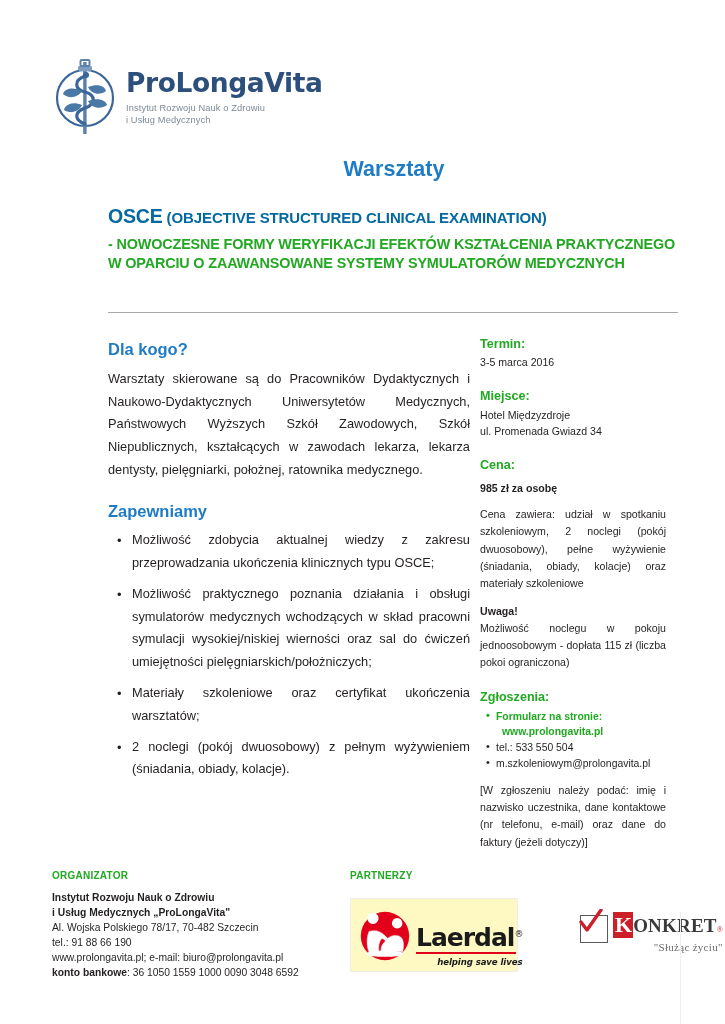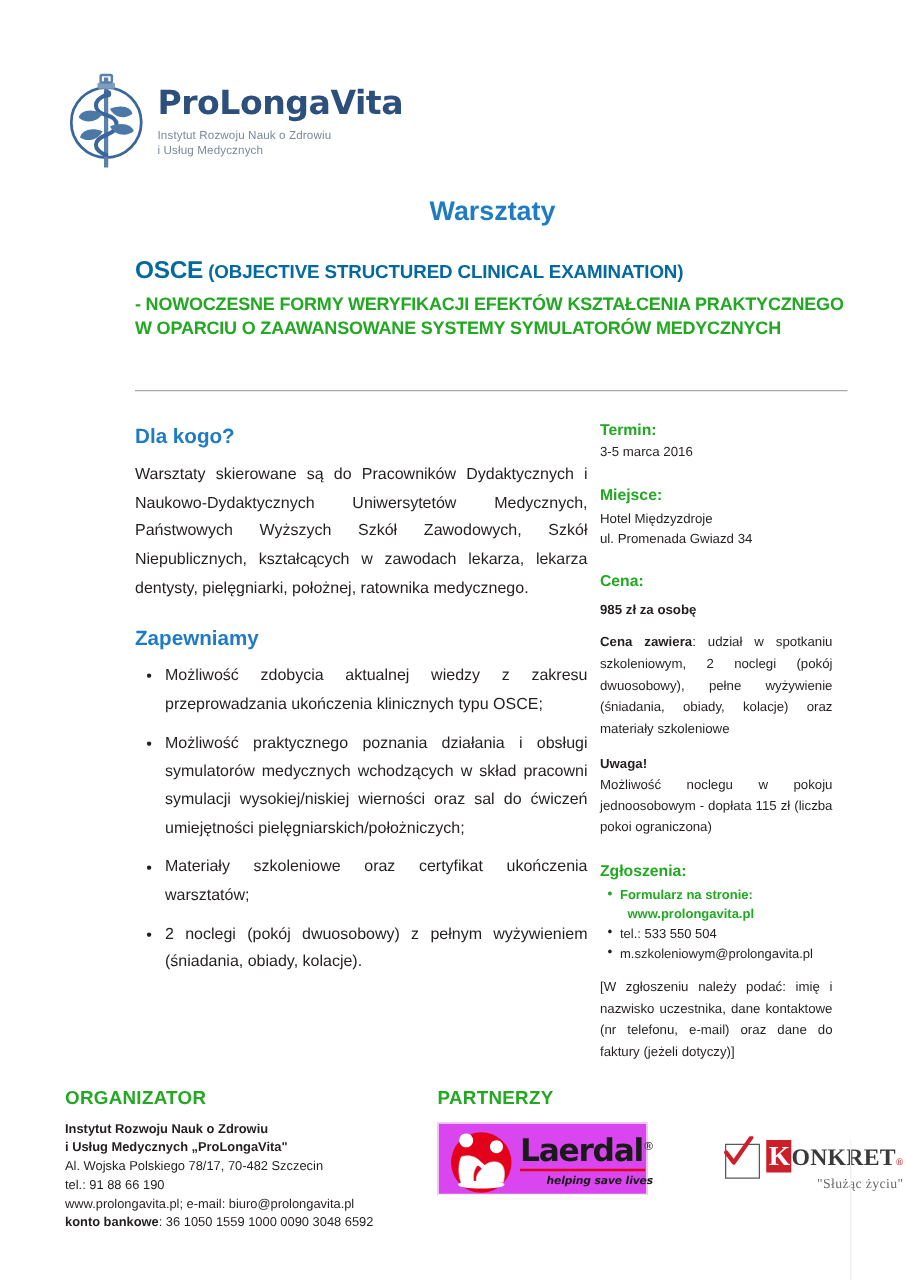--- a/index.html
+++ b/index.html
@@ -177,21 +177,21 @@
     line-height: 1.5;
     color: #231f20;
   }
   .r-para {
     font-size: 10.6px;
     line-height: 1.62;
     text-align: justify;
     margin: 9px 0 0 0;
     color: #231f20;
   }
-  .r-para b { font-weight: 700; margin-top: 32px; }
+  .r-para b { font-weight: 400; margin-top: 32px; }
 
   ul.zgl {
     margin: 3px 0 0 0;
     padding-left: 16px;
     list-style: none;
   }
   ul.zgl > li {
     position: relative;
     font-size: 10.4px;
     line-height: 1.45;
@@ -219,21 +219,21 @@
 
   
   .footer-org {
     position: absolute;
     left: 52px;
     top: 870px;
     width: 300px;
   }
   .f-label {
     color: #22a822;
-    font-size: 15px;
+    font-size: 10px;
     font-weight: 700;
     letter-spacing: 0.25px;
     margin: 0 0 9px 0;
   }
   .f-line {
     font-size: 10.3px;
     line-height: 1.46;
     margin: 0;
     color: #231f20;
   }
@@ -250,26 +250,26 @@
     position: absolute;
     left: 0;
     top: 28px;
     display: flex;
     align-items: flex-start;
   }
 
   
   .laerdal {
     width: 168px;
-    height: 58px;
-    background: #d946ef;
+    height: 74px;
+    background: #fef9c3;
     border: 1px solid #ededed;
     box-sizing: border-box;
     display: flex;
-    align-items: flex-start;
+    align-items: flex-end;
     padding: 4px 6px;
   }
   .laerdal-mark { flex: 0 0 auto; }
   .laerdal-text {
     margin-left: 3px;
     padding-top: 6px;
   }
   .laerdal-word {
     font-family: "DejaVu Sans", sans-serif;
     font-size: 25px;

